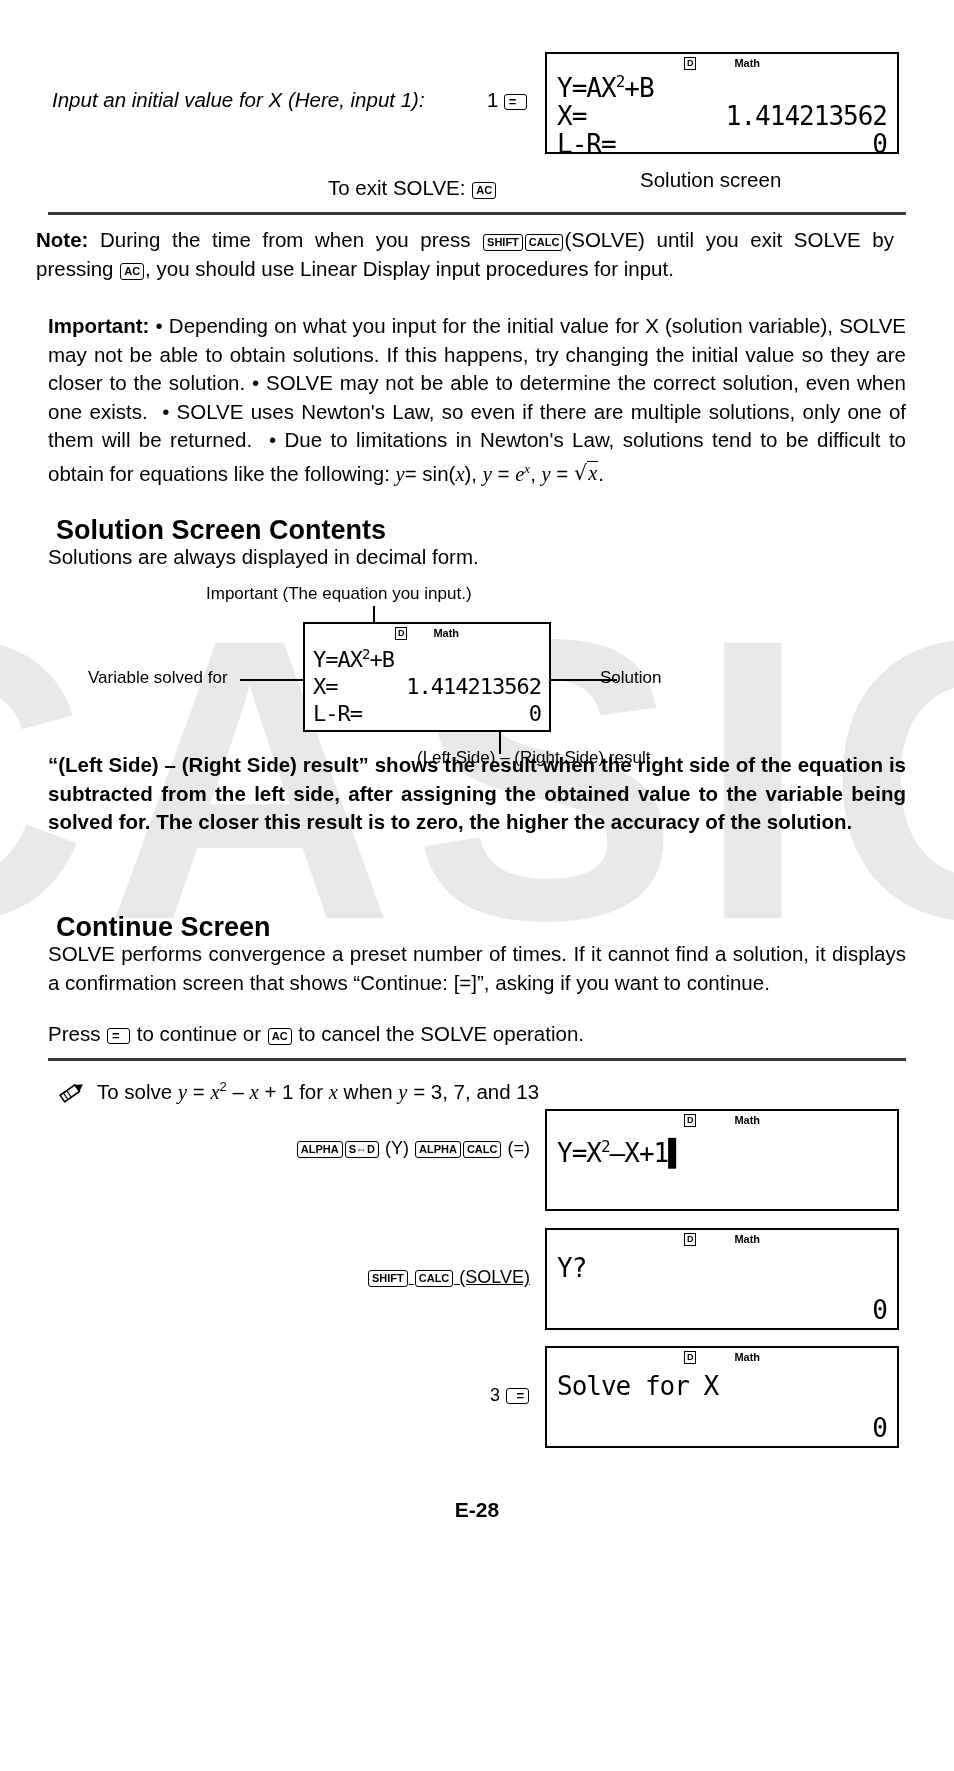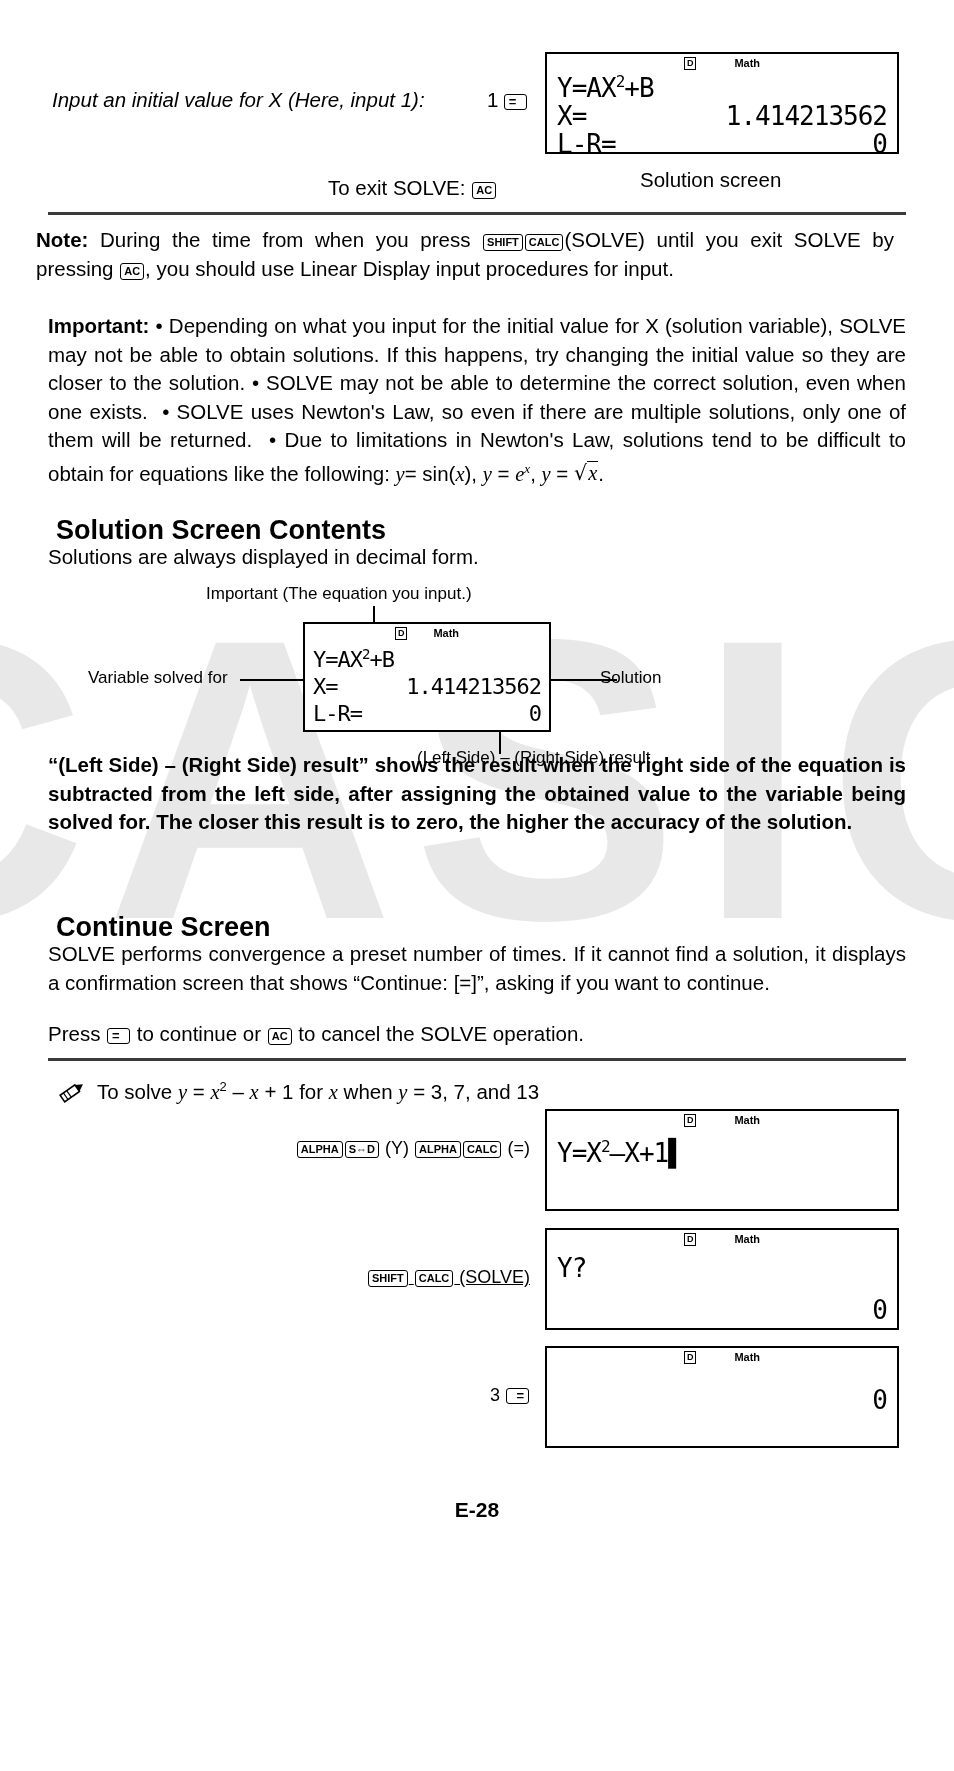--- a/index.html
+++ b/index.html
@@ -228,20 +228,21 @@
 
     <div style="position:absolute;left:130px;top:1380px;width:400px;text-align:right;font-size:18px;line-height:31px;">
       3 <span class="key eq"><span class="key-eq-glyph">=</span></span>
     </div>
     <div class="lcd" style="position:absolute;left:545px;top:1346px;width:354px;height:102px;">
       <div class="lcd-ind">
         <span class="ind-d">D</span>
         <span>Math</span>
       </div>
       <div class="lcd-body" style="top:24px;">
+        <div class="lcd-line">Solve for X</div>
         <div class="lcd-line" style="text-align:right;margin-top:14px;">0</div>
       </div>
     </div>
 
     <div style="position:absolute;left:0;top:1498px;width:954px;text-align:center;font-size:21px;font-weight:bold;">E-28</div>
 
   </div>
 </div>
 
 </body></html>

